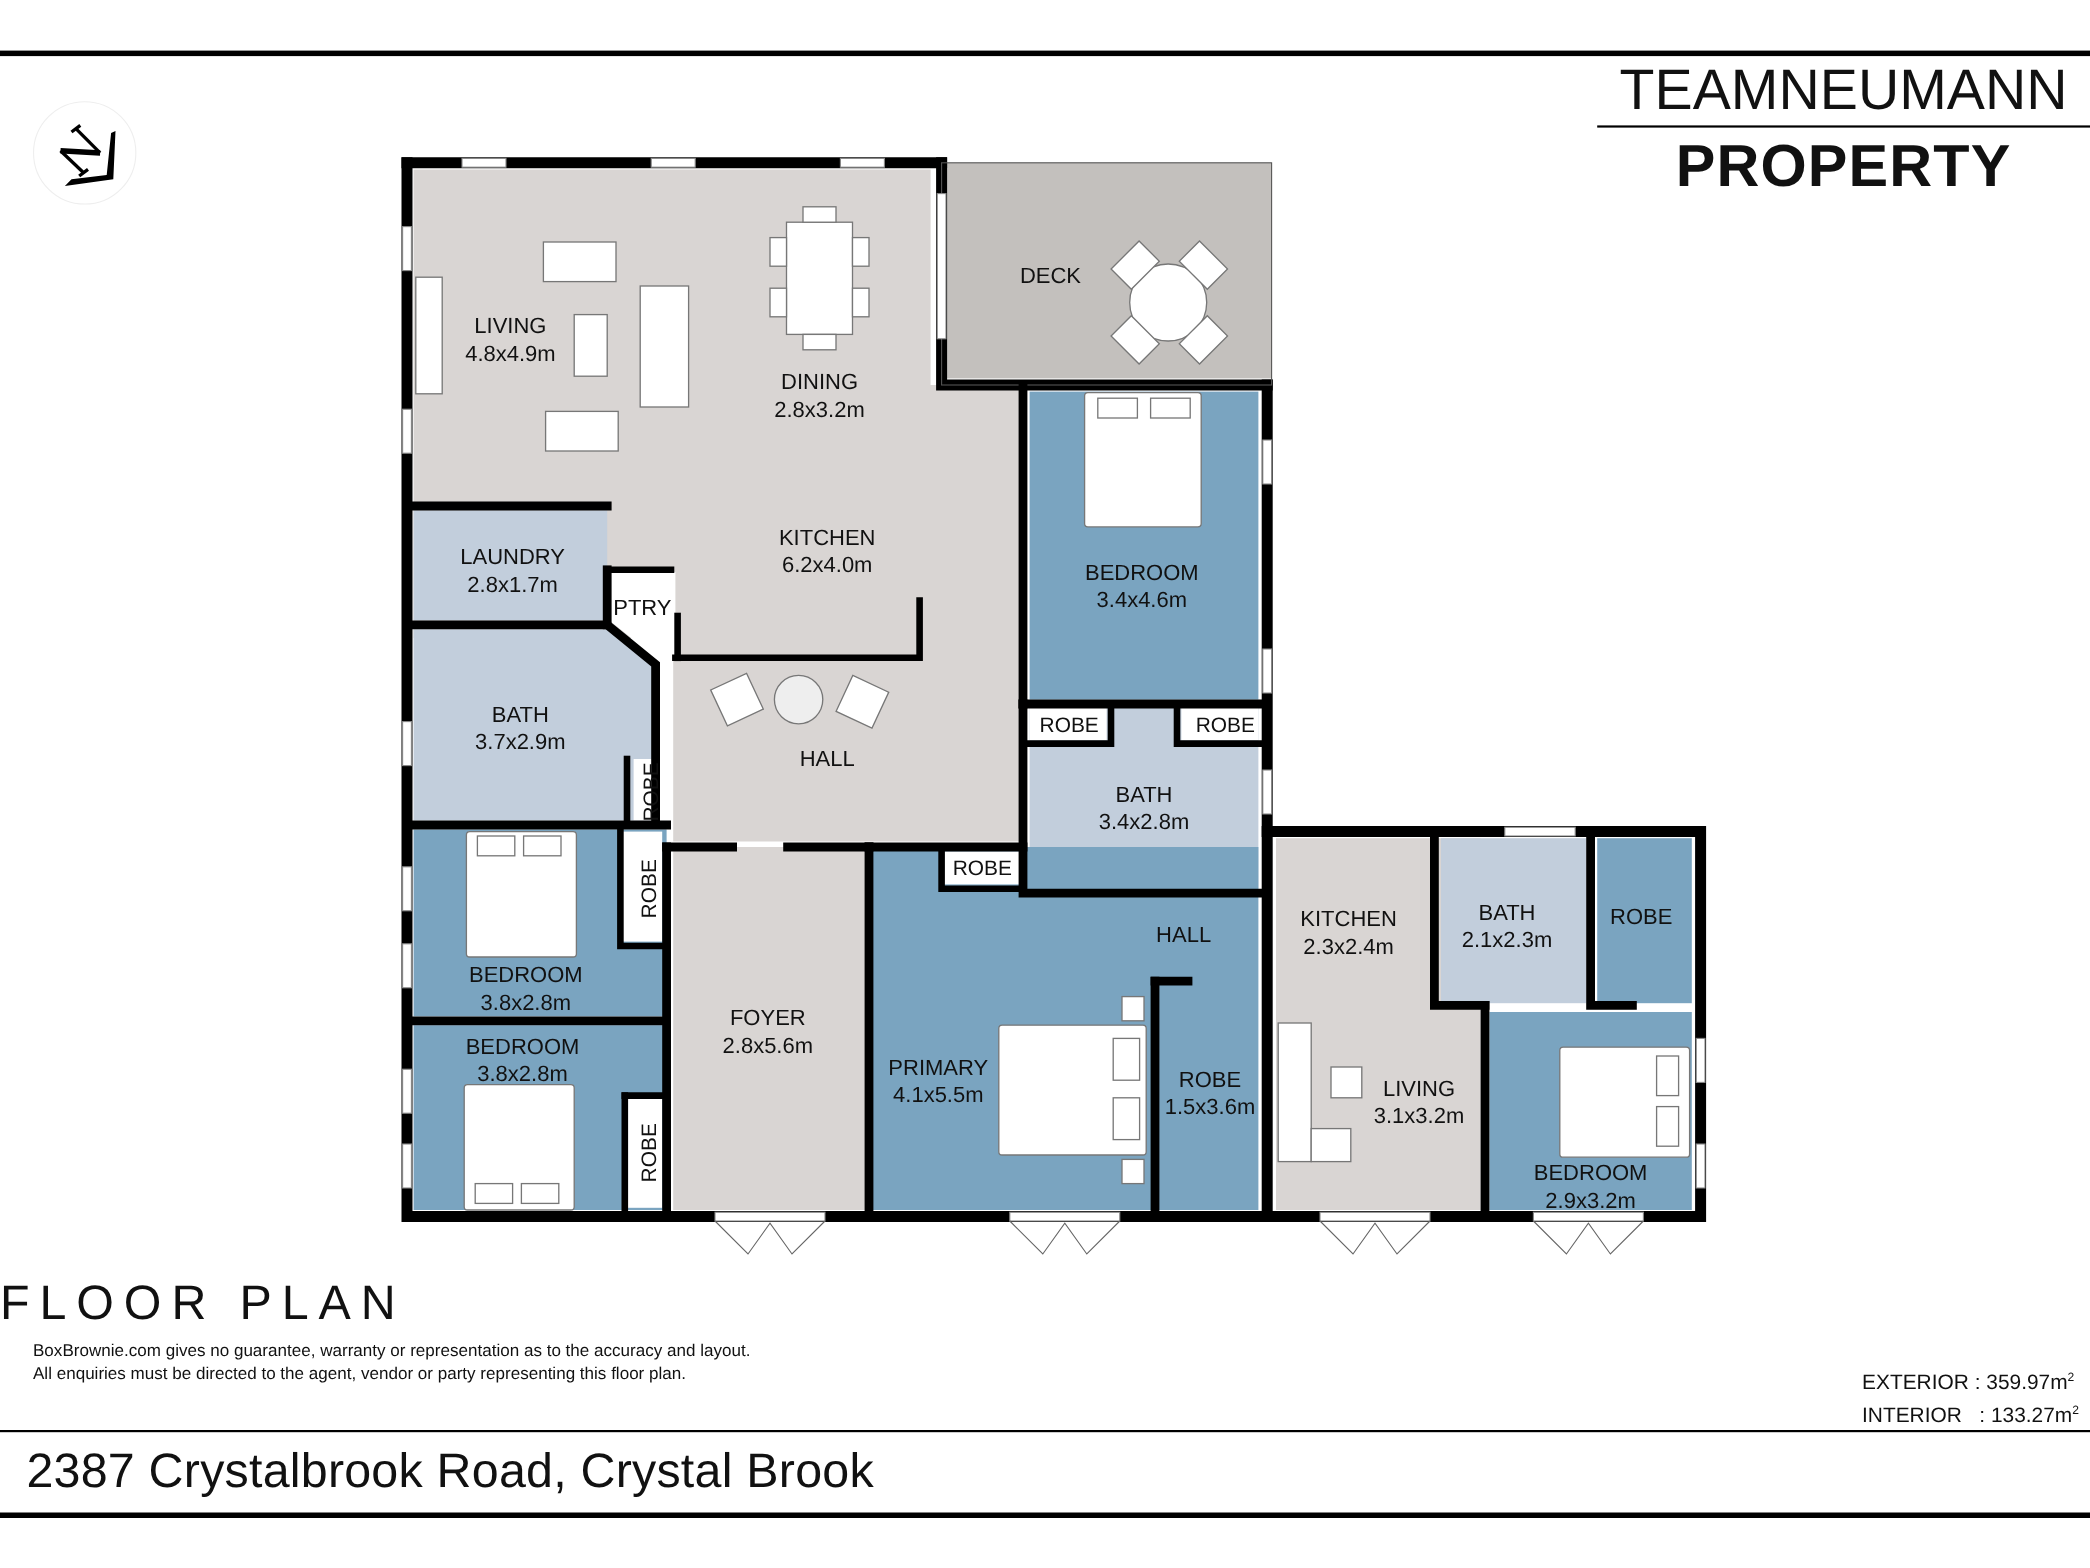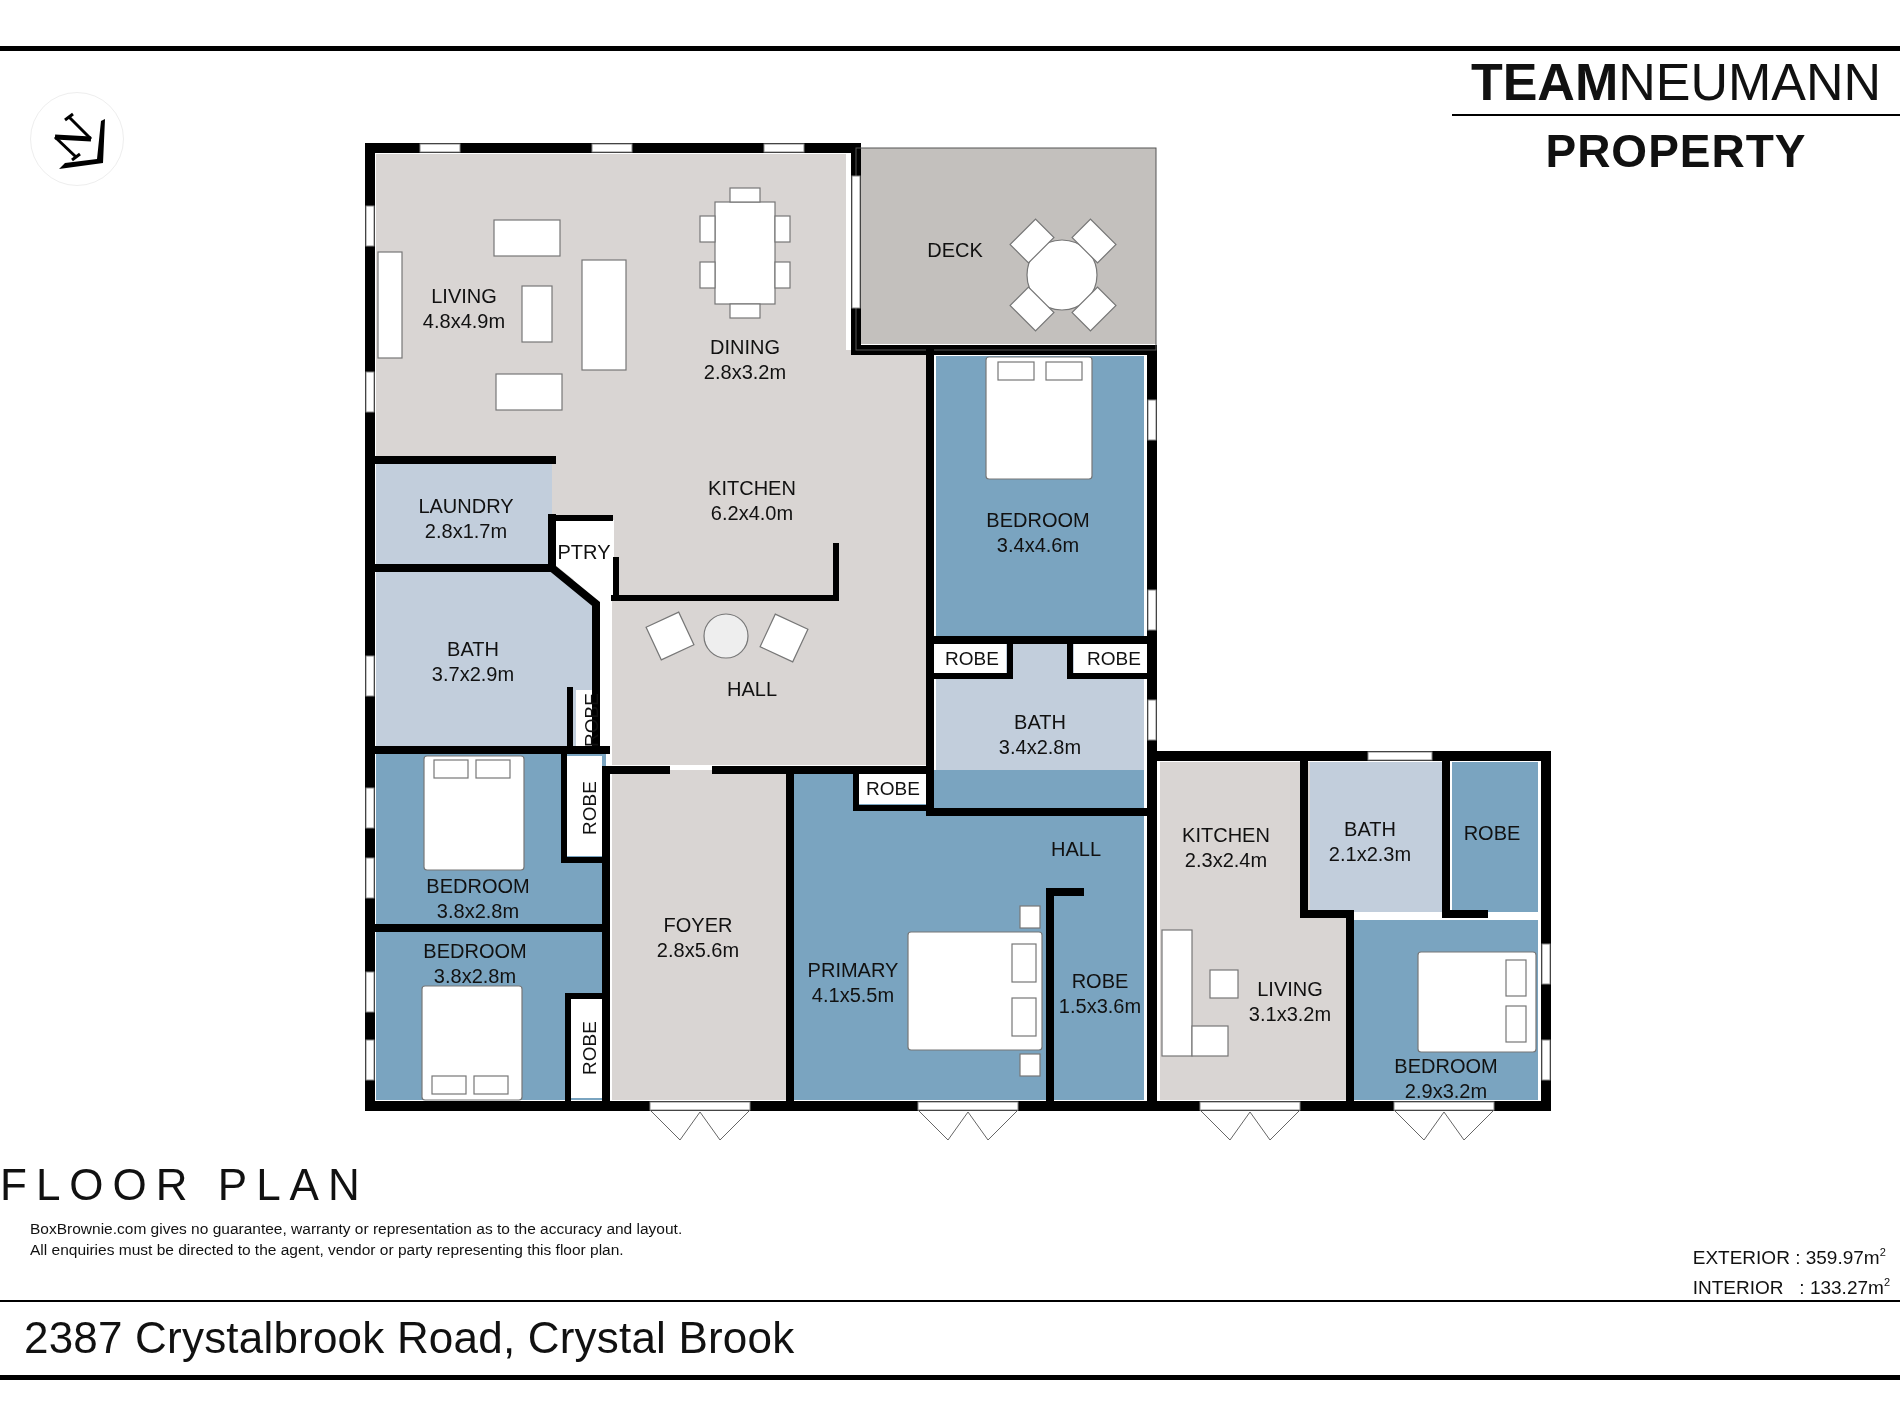--- a/index.html
+++ b/index.html
@@ -4,24 +4,24 @@
 <style>
   html, body { margin: 0; padding: 0; background: #ffffff; }
   body { width: 1900px; height: 1425px; position: relative; overflow: hidden; font-family: "Liberation Sans", sans-serif; color: #111; }
   .rule { position: absolute; left: 0; width: 1900px; background: #000; }
   .rule-top { top: 46px; height: 5px; }
   .rule-addr-top { top: 1300px; height: 2px; }
   .rule-addr-bottom { top: 1375px; height: 5px; }
   .compass { position: absolute; left: 30px; top: 92px; width: 92px; height: 92px; border-radius: 50%; border: 1px solid #eee; background: #fff; }
   .brand { position: absolute; left: 1452px; top: 52px; width: 448px; text-align: center; }
   .brand-line1 { font-size: 52px; letter-spacing: 0px; line-height: 60px; white-space: nowrap; }
-  .brand-team { font-weight: 700; }
+  .brand-team { font-weight: 400; }
   .brand-neumann { font-weight: 400; }
   .brand-divider { height: 2px; background: #000; margin: 2px 0 6px 0; }
-  .brand-line2 { font-size: 46px; font-weight: 700; line-height: 58px; letter-spacing: 1px; }
+  .brand-line2 { font-size: 54px; font-weight: 700; line-height: 58px; letter-spacing: 1px; }
   .plan { position: absolute; left: 0; top: 0; }
   .room-label { font-family: "Liberation Sans", sans-serif; font-size: 20px; fill: #111; text-anchor: middle; }
   .robe-label { font-family: "Liberation Sans", sans-serif; font-size: 19px; fill: #111; text-anchor: middle; }
   .floor-title { position: absolute; left: 0; width: 1880px; top: 1160px; text-align: left; font-size: 44px; letter-spacing: 9px; padding-left: 0; }
   .disclaimer { position: absolute; left: 30px; top: 1218px; font-size: 15.5px; line-height: 21px; }
   .area { position: absolute; right: 10px; top: 1240px; font-size: 19px; line-height: 24px; white-space: pre; }
   .area sup { font-size: 11px; vertical-align: 8px; }
   .address { position: absolute; left: 24px; top: 1313px; font-size: 44px; font-weight: 400; letter-spacing: 0.2px; text-align: center; }
 </style>
 </head>

